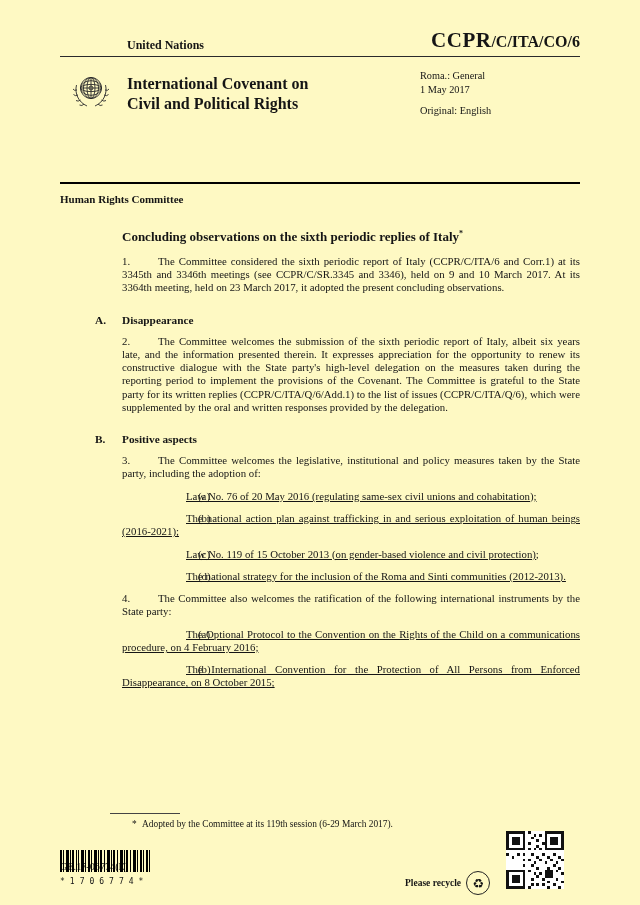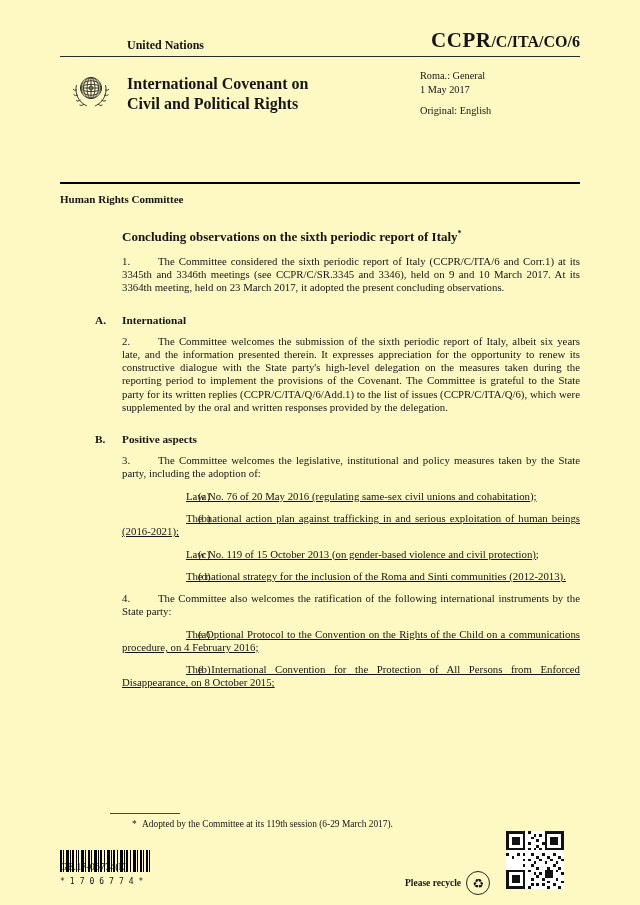--- a/index.html
+++ b/index.html
@@ -87,25 +87,25 @@
       <div>1 May 2017</div>
       <div class="orig">Original: English</div>
     </div>
   </section>
 
   <div class="rule-thick"></div>
 
   <div class="committee">Human Rights Committee</div>
 
   <main>
-    <h1 class="title"><span>Concluding observations on the sixth periodic report of Italy</span><sup>*</sup></h1>
+    <h1 class="title"><span>Concluding observations on the sixth periodic replies of Italy</span><sup>*</sup></h1>
 
     <p class="para"><span class="pnum">1.</span><span>The Committee considered the sixth periodic report of Italy (CCPR/C/ITA/6 and Corr.1) at its 3345th and 3346th meetings (see CCPR/C/SR.3345 and 3346), held on 9 and 10 March 2017. At its 3364th meeting, held on 23 March 2017, it adopted the present concluding observations.</span></p>
 
-    <div class="sect"><span class="slabel">A.</span><span>International</span></div>
+    <div class="sect"><span class="slabel">A.</span><span>Disappearance</span></div>
 
     <p class="para"><span class="pnum">2.</span><span>The Committee welcomes the submission of the sixth periodic report of Italy, albeit six years late, and the information presented therein. It expresses appreciation for the opportunity to renew its constructive dialogue with the State party's high-level delegation on the measures taken during the reporting period to implement the provisions of the Covenant. The Committee is grateful to the State party for its written replies (CCPR/C/ITA/Q/6/Add.1) to the list of issues (CCPR/C/ITA/Q/6), which were supplemented by the oral and written responses provided by the delegation.</span></p>
 
     <div class="sect"><span class="slabel">B.</span><span>Positive aspects</span></div>
 
     <p class="para"><span class="pnum">3.</span><span>The Committee welcomes the legislative, institutional and policy measures taken by the State party, including the adoption of:</span></p>
 
     <p class="para sub"><span class="pnum">(a)</span><span>Law No. 76 of 20 May 2016 (regulating same-sex civil unions and cohabitation);</span></p>
     <p class="para sub"><span class="pnum">(b)</span><span>The national action plan against trafficking in and serious exploitation of human beings (2016-2021);</span></p>
     <p class="para sub"><span class="pnum">(c)</span><span>Law No. 119 of 15 October 2013 (on gender-based violence and civil protection);</span></p>

